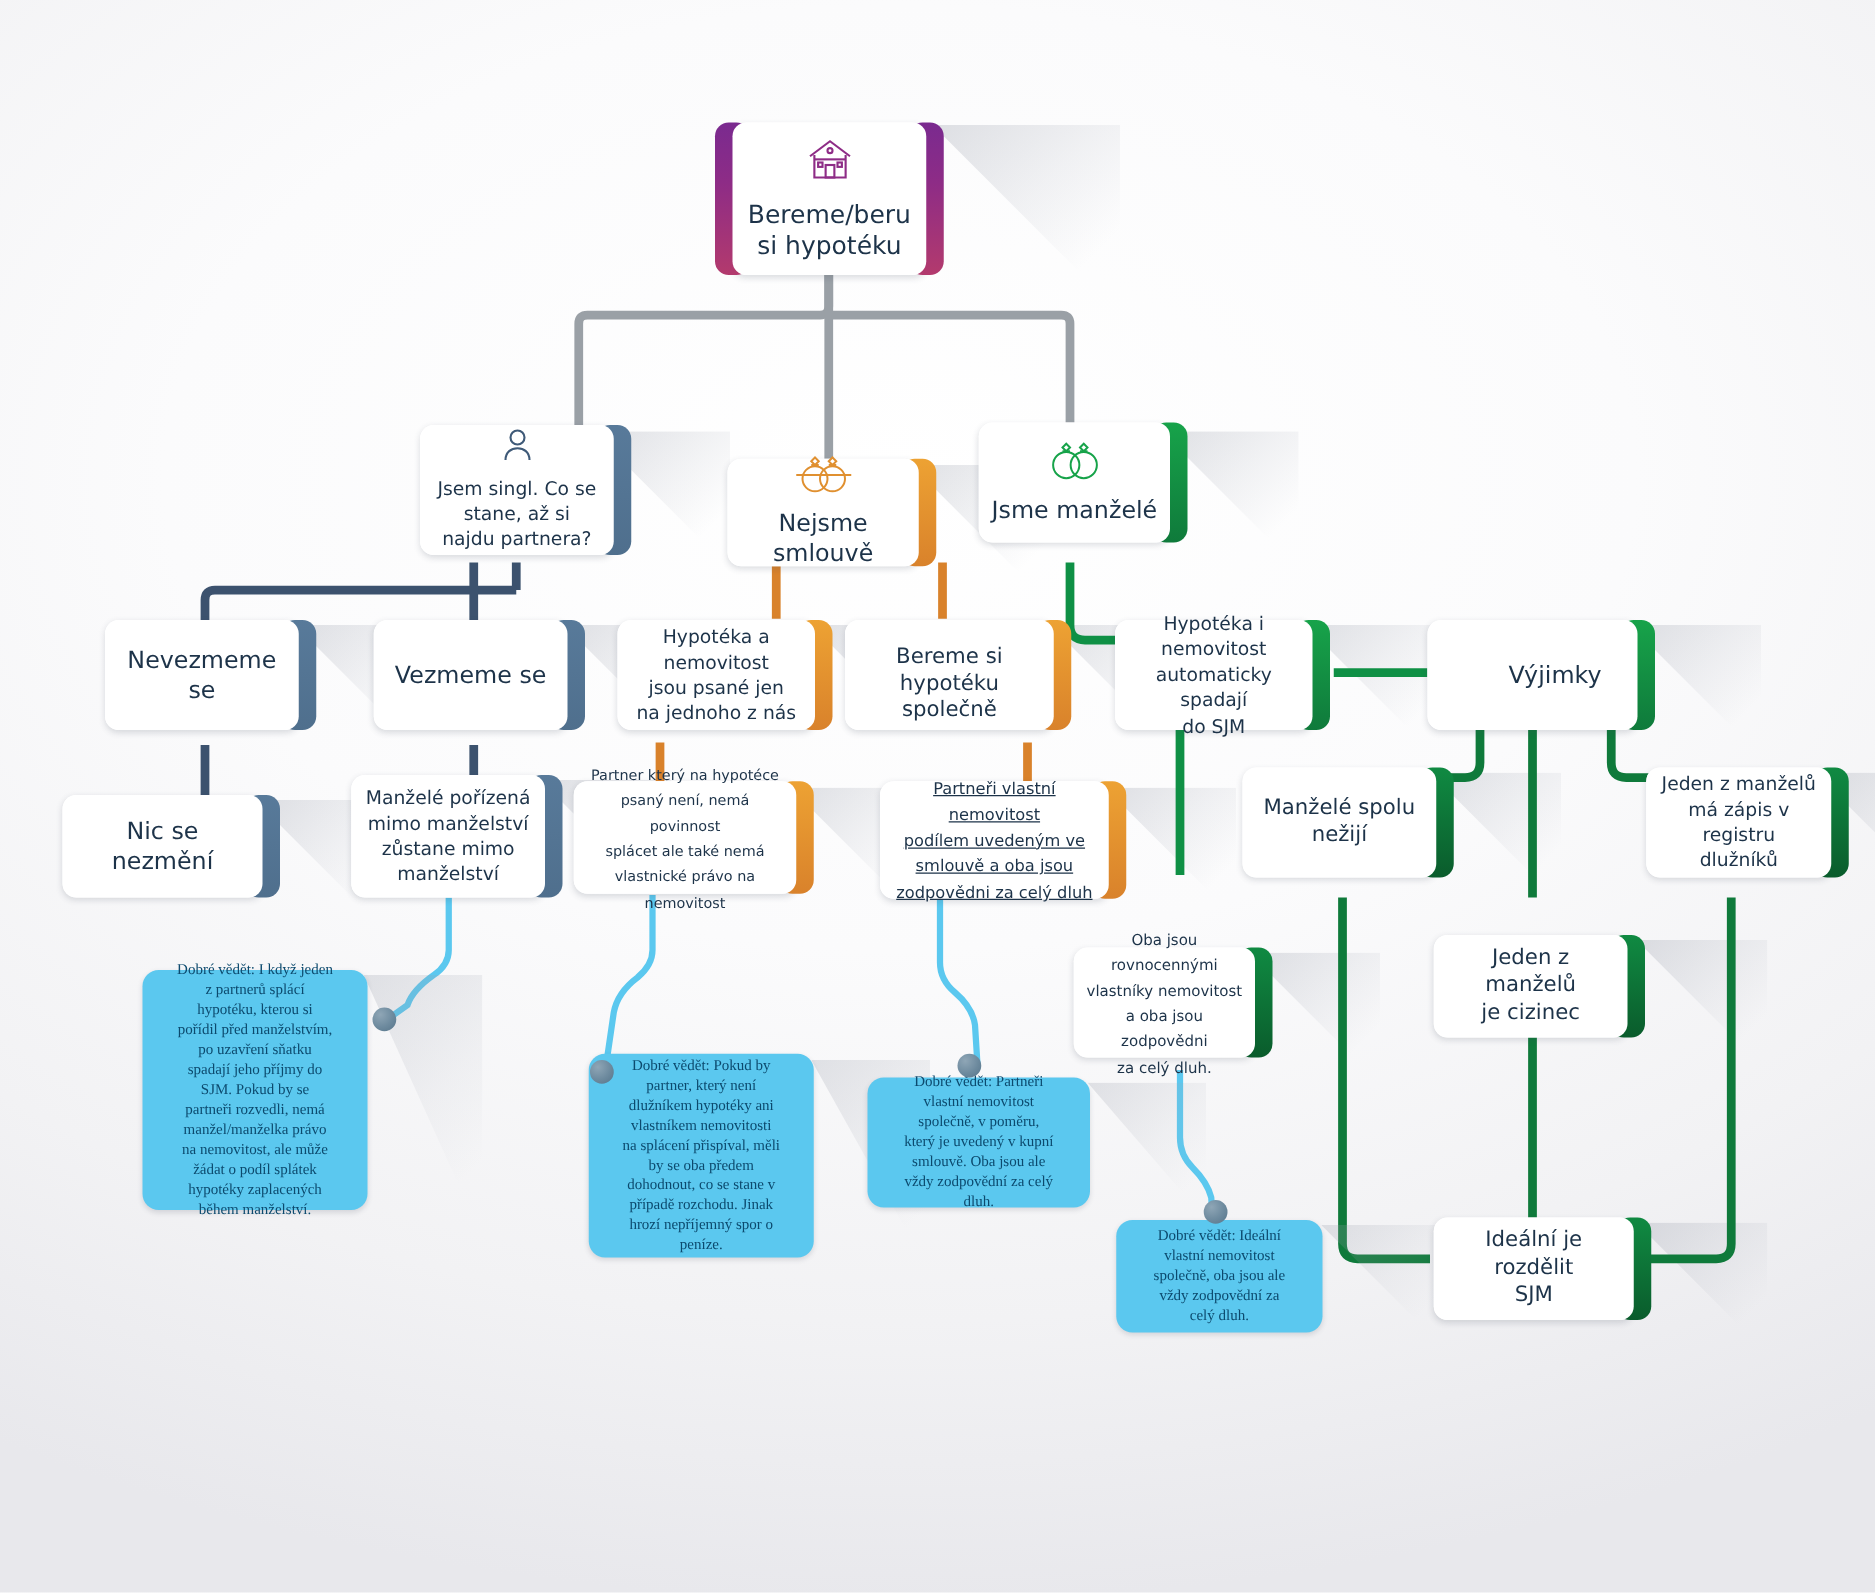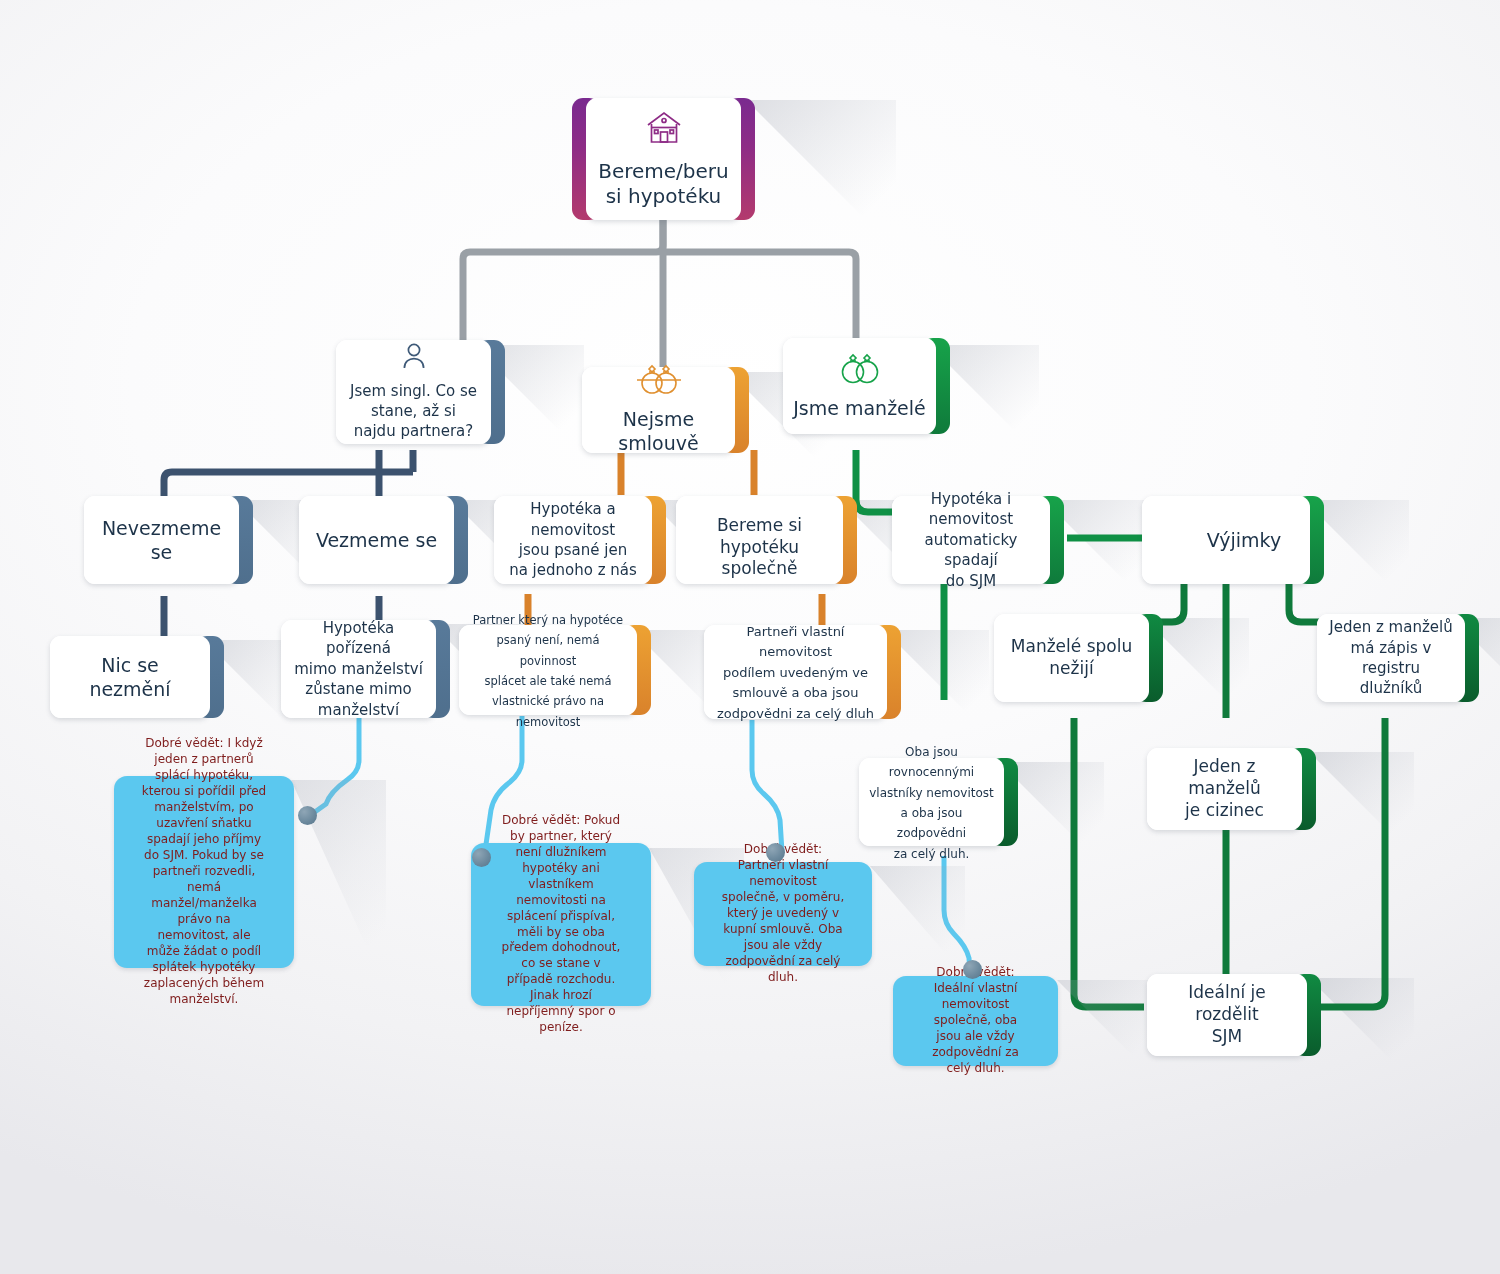--- a/index.html
+++ b/index.html
@@ -77,36 +77,37 @@
     position:absolute; top:0; left:-14px;
     width:28px; height:100%;
     border-radius:11px; z-index:0;
     background: linear-gradient(180deg,#7a2a8f 0%, #8e2c86 40%, #b33a6d 100%);
   }
 
   .t20 { font-size: 20px; }
   .t19 { font-size: 19px; }
   .t17 { font-size: 17px; }
   .t15 { font-size: 15px; }
-  .t13 { font-size: 13px; }
+  .t13 { font-size: 13px; text-decoration: underline; }
   .t12 { font-size: 12px; }
   .t115 { font-size: 11.5px; }
 
   
   .tip {
     position: absolute;
     background: #5bc8ef;
     border-radius: 13px;
-    color: #7f1d1d;
+    color: #0c4a6e;
     text-align: center;
     display: flex; align-items: center; justify-content: center;
     padding: 9px 27px;
     line-height: 1.33;
     z-index: 6;
     box-shadow: 0 2px 4px rgba(60,70,90,.16);
+    font-family: Liberation Serif, serif;
   }
   .tipshadow {
     position:absolute; z-index:2; pointer-events:none;
     background: linear-gradient(135deg, rgba(150,155,168,.26) 0%, rgba(170,175,186,.10) 50%, rgba(185,190,200,0) 80%);
     clip-path: polygon(0 0, 100% 0, 100% 100%);
   }
   .dot {
     position:absolute; width:19px; height:19px; border-radius:50%;
     background: radial-gradient(circle at 33% 30%, #8fa6b6 0%, #6d8a9e 55%, #567489 100%);
     z-index: 7;
@@ -275,21 +276,21 @@
     <div class="inner"><span class="t19">Výjimky</span></div>
   </div>
 
   <div class="shadow" style="left:200px; top:640px; width:105px; height:105px;"></div>
   <div class="node c-steel" style="left:46px; top:636px; width:160px; height:82px;">
     <div class="inner"><span class="t19">Nic se nezmění</span></div>
   </div>
 
   <div class="shadow" style="left:428px; top:624px; width:105px; height:105px;"></div>
   <div class="node c-steel" style="left:277px; top:620px; width:155px; height:98px;">
-    <div class="inner"><span class="t15" style="white-space:pre-line">Hypotéka pořízená
+    <div class="inner"><span class="t15" style="white-space:pre-line">Manželé pořízená
 mimo manželství
 zůstane mimo
 manželství</span></div>
   </div>
 
   <div class="shadow" style="left:628px; top:630px; width:105px; height:105px;"></div>
   <div class="node c-orange" style="left:455px; top:625px; width:178px; height:90px;">
     <div class="inner"><span class="t115" style="white-space:pre-line">Partner který na hypotéce
 psaný není, nemá povinnost
 splácet ale také nemá

